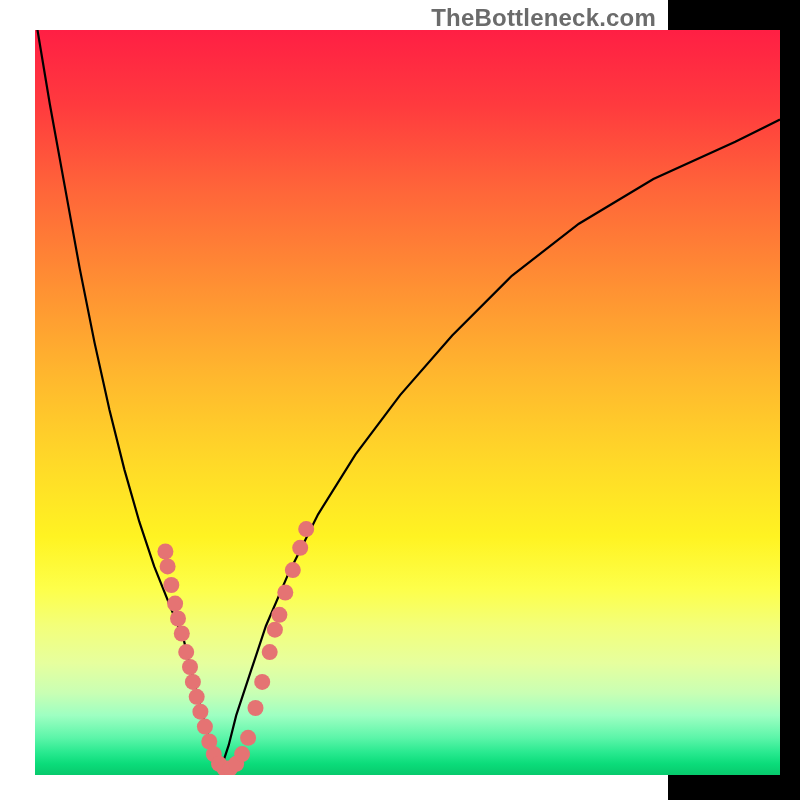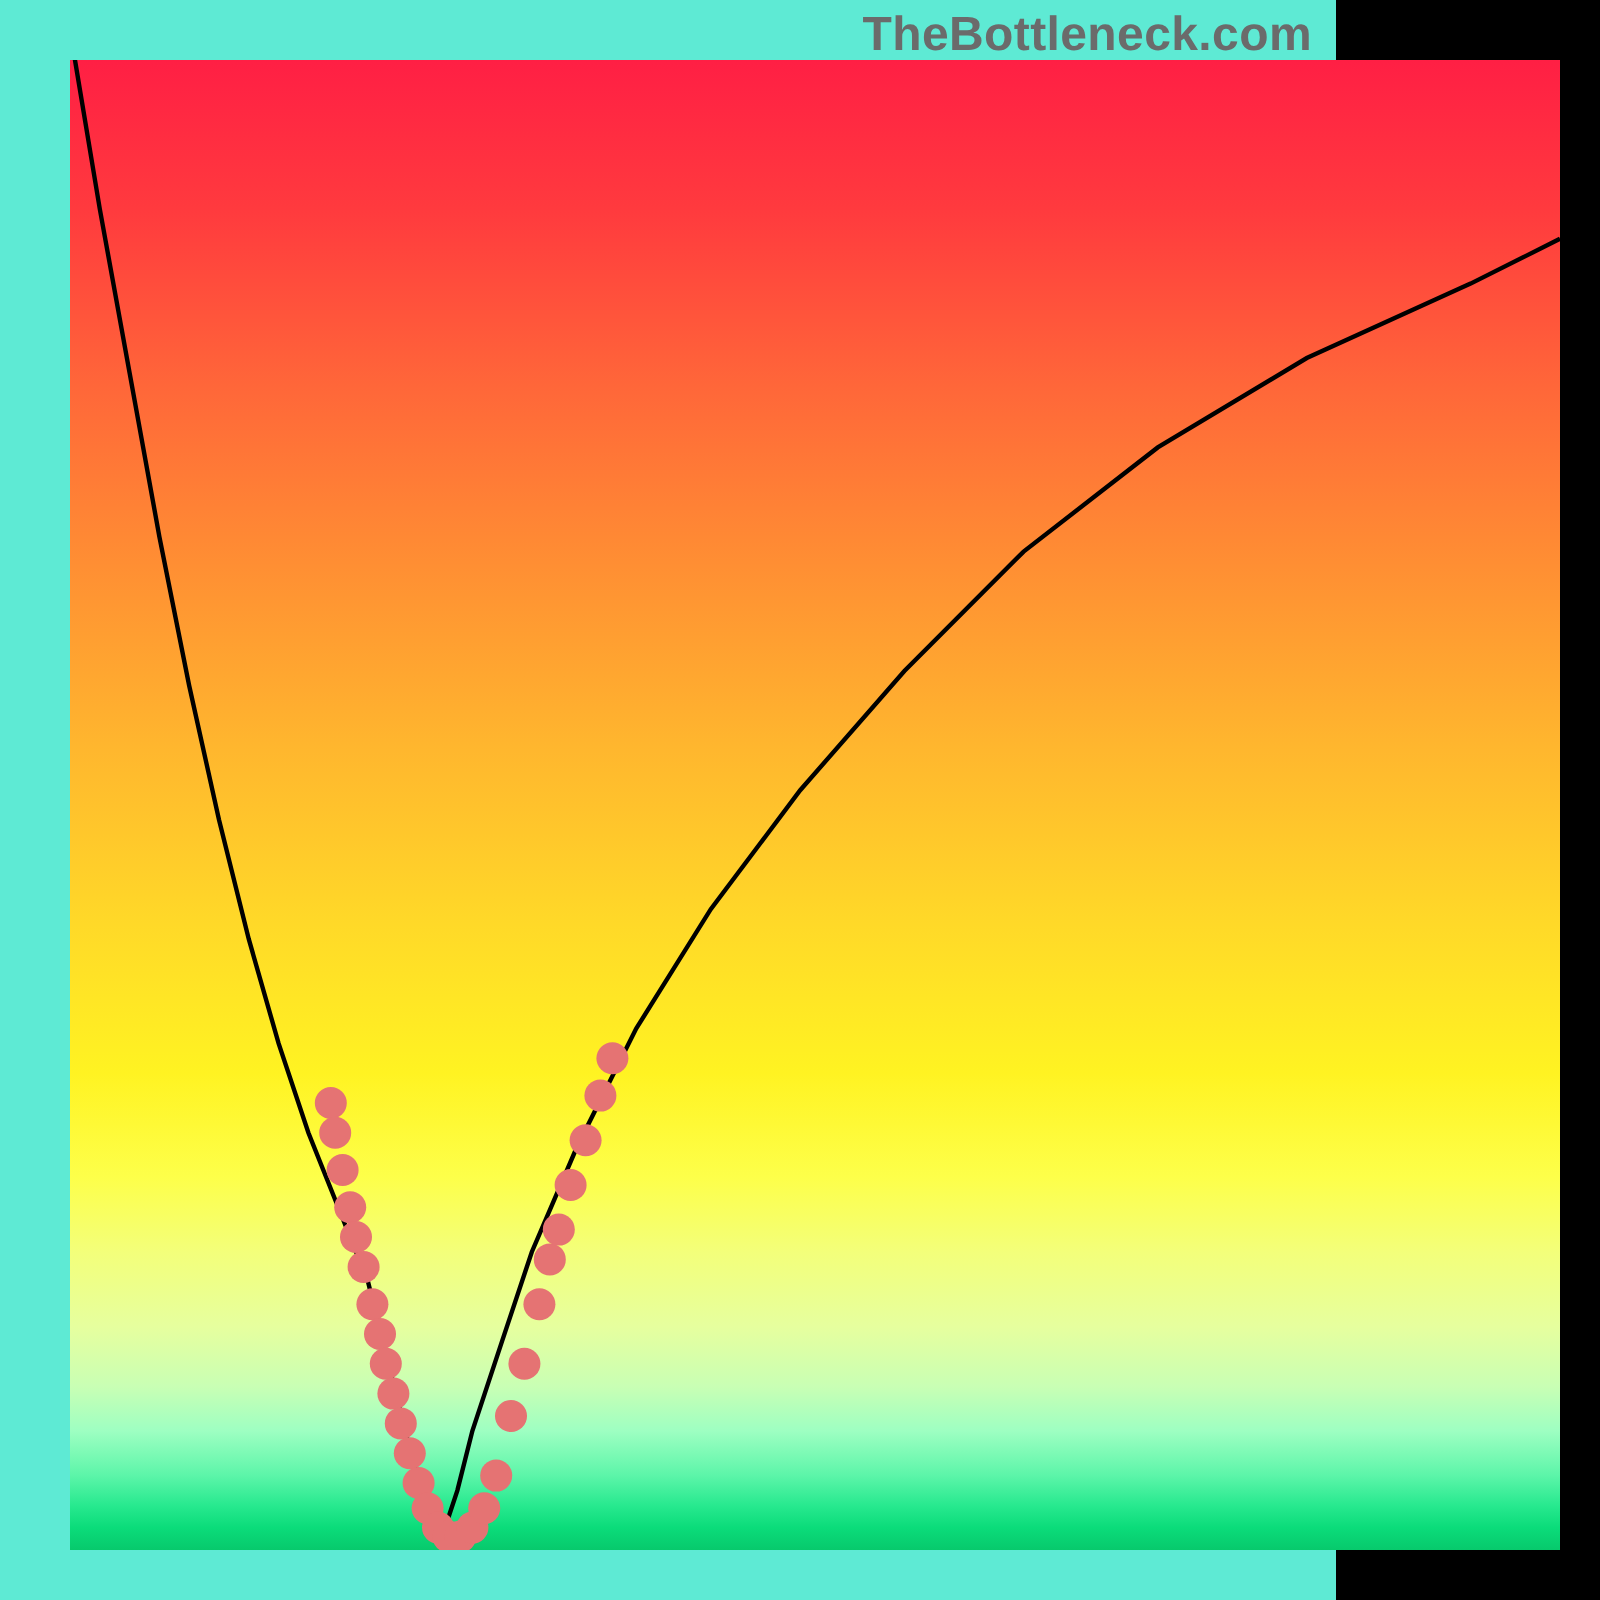--- a/index.html
+++ b/index.html
@@ -9,21 +9,21 @@
     height: 800px;
     background: #000;
     overflow: hidden;
   }
   .frame {
     position: absolute;
     left: 0;
     top: 0;
     width: 668px;
     height: 800px;
-    background: #5eead4;
+    background: #ffffff;
   }
   .plot-area {
     position: absolute;
     left: 35px;
     top: 30px;
     width: 745px;
     height: 745px;
     background: linear-gradient(to bottom,
       #ff1f44 0%,
       #ff3a3e 10%,

